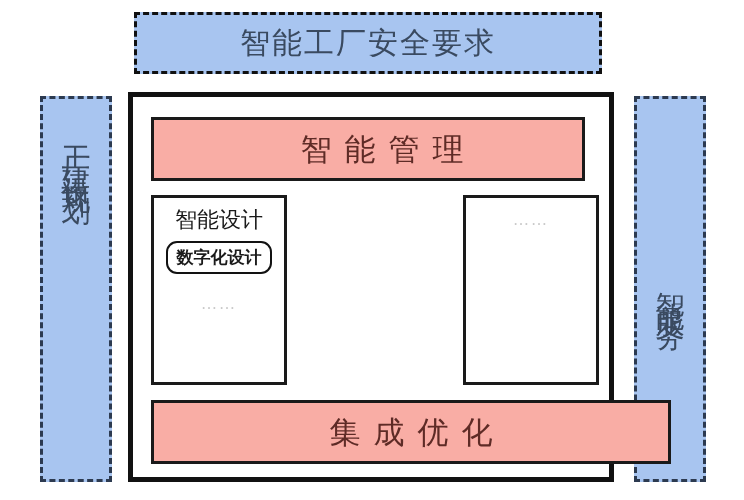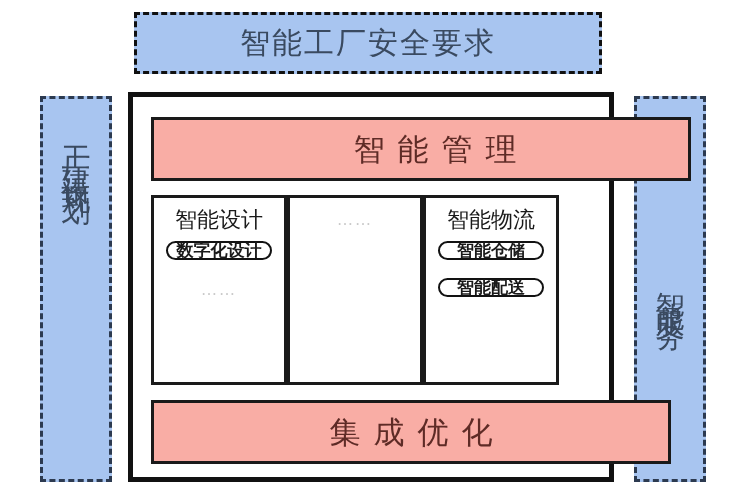--- a/index.html
+++ b/index.html
@@ -99,31 +99,32 @@
     justify-content: center;
   }
   .pink-bar .bar-text {
     font-size: 31px;
     color: #5e2b26;
     letter-spacing: 13px;
     text-indent: 13px;
     line-height: 1;
     white-space: nowrap;
   }
-  .pink-bar.top { left: 18px; top: 20px; width: 540px; height: 64px; padding-left: 28px; }
+  .pink-bar.top { left: 18px; top: 20px; width: 434px; height: 64px; padding-left: 28px; }
   .pink-bar.bottom { left: 18px; top: 303px; width: 520px; height: 64px; }
 
   
   .pillars {
     position: absolute;
     left: 18px;
     top: 98px;
     width: 448px;
     height: 190px;
     display: flex;
+    justify-content: space-between;
   }
   .pillar {
     box-sizing: border-box;
     width: 136px;
     height: 190px;
     border: 3px solid #1a1a1a;
     background: #ffffff;
     display: flex;
     flex-direction: column;
     align-items: center;
@@ -133,21 +134,21 @@
     font-size: 22px;
     color: #1a1a1a;
     letter-spacing: 0px;
     line-height: 1.1;
     white-space: nowrap;
     margin-bottom: 9px;
   }
   .pill {
     box-sizing: border-box;
     width: 106px;
-    height: 19px;
+    height: 33px;
     border: 2px solid #121212;
     border-radius: 11px;
     background: #ffffff;
     display: flex;
     align-items: center;
     justify-content: center;
     margin-bottom: 18px;
   }
   .pill-text {
     font-size: 17px;
@@ -205,30 +206,20 @@
           <div class="pill">
             <span class="pill-text">数字化设计</span>
           </div>
           <div class="ellipsis">……</div>
         </div>
 
         <div class="pillar">
           <div class="ellipsis">……</div>
         </div>
 
-        <div class="pillar">
-          <div class="pillar-title">智能物流</div>
-          <div class="pill">
-            <span class="pill-text">智能仓储</span>
-          </div>
-          <div class="pill">
-            <span class="pill-text">智能配送</span>
-          </div>
-          <div class="ellipsis hidden"></div>
-        </div>
 
       </div>
 
       <div class="pink-bar bottom">
         <span class="bar-text">集成优化</span>
       </div>
 
     </div>
   </div>
 

